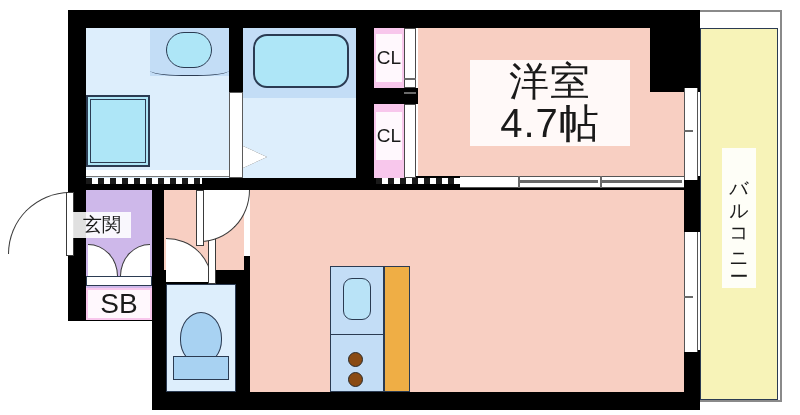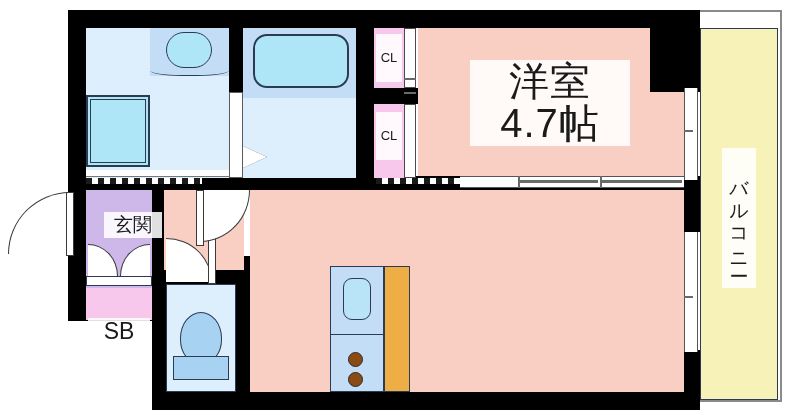--- a/index.html
+++ b/index.html
@@ -25,23 +25,23 @@
   
   .ol{border:1px solid #2b3b52;}
   
   .lbl{
     display:flex;align-items:center;justify-content:center;
     color:#1a1a1a;background:rgba(255,255,255,0.88);
     line-height:1.04;text-align:center;white-space:pre;
     font-weight:400;
   }
   .lbl-big{font-size:40px;letter-spacing:1px;}
-  .lbl-mid{font-size:23px;margin-top:28px;}
+  .lbl-mid{font-size:28px;}
   .lbl-sm{font-size:19px;letter-spacing:0px;}
-  .lbl-cl{font-size:13px;}
+  .lbl-cl{font-size:19px;}
   .vert{
     writing-mode:vertical-rl;text-orientation:upright;
     letter-spacing:3px;font-size:19px;
   }
   
   .arc{border:1.3px solid #3a3a3a;background:#ffffff;}
   .arc-tl{border-radius:100% 0 0 0;}
   .arc-tr{border-radius:0 100% 0 0;}
   .arc-br{border-radius:0 0 100% 0;}
   .leaf{background:#ffffff;border:1.2px solid #3a3a3a;}
@@ -169,21 +169,21 @@
   <div class="abs glass-line" style="left:684px;top:130px;width:9px;height:2px;"></div>
   <div class="abs slider-rail" style="left:684px;top:232px;width:14px;height:120px;border:1px solid #555;border-top:none;border-bottom:none;"></div>
   <div class="abs glass-line" style="left:684px;top:296px;width:9px;height:2px;"></div>
 
   <div class="abs lbl lbl-big" style="left:470px;top:60px;width:160px;height:86px;">洋室
 4.7帖</div>
 
 
   <div class="abs lbl vert" style="left:722px;top:148px;width:34px;height:140px;">バルコニー</div>
 
-  <div class="abs lbl lbl-sm" style="left:104px;top:212px;width:58px;height:26px;">玄関</div>
+  <div class="abs lbl lbl-sm" style="left:73px;top:212px;width:58px;height:26px;">玄関</div>
 
   <div class="abs lbl lbl-mid" style="left:88px;top:290px;width:62px;height:28px;">SB</div>
 
   <div class="abs lbl lbl-cl" style="left:376px;top:34px;width:26px;height:48px;flex-direction:column;">CL</div>
 
   <div class="abs lbl lbl-cl" style="left:376px;top:112px;width:26px;height:48px;flex-direction:column;">CL</div>
 
 </div>
 
 </body></html>

